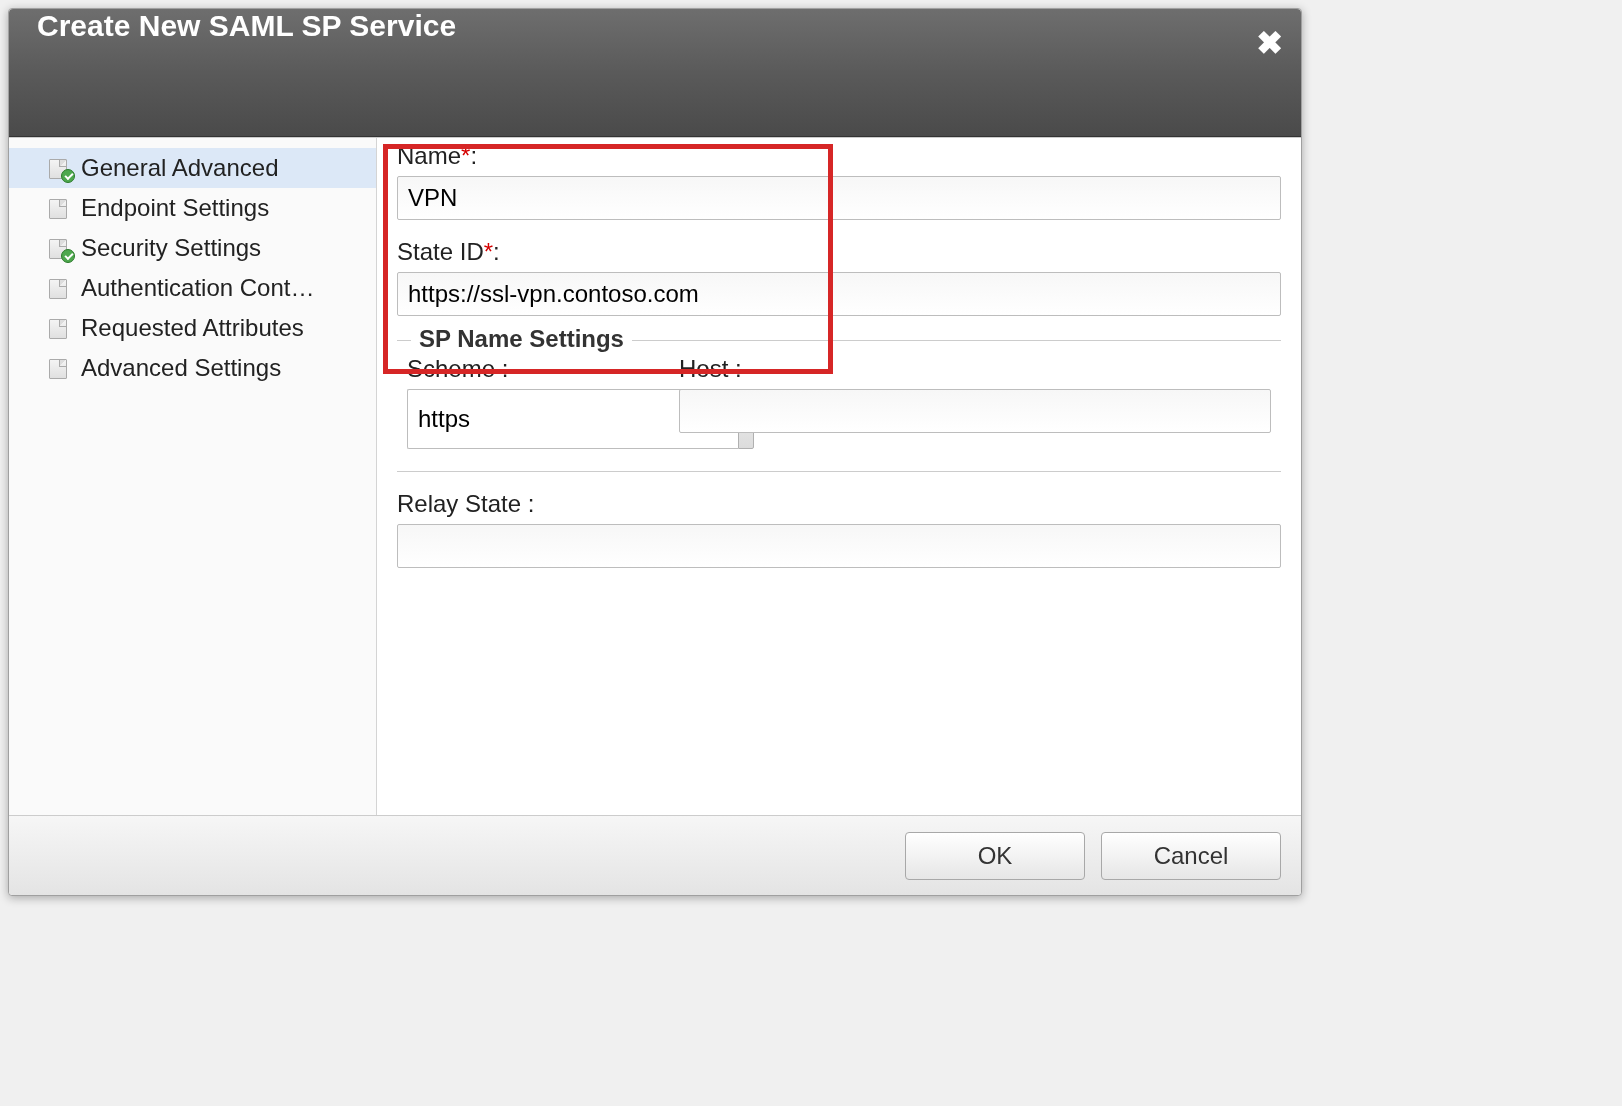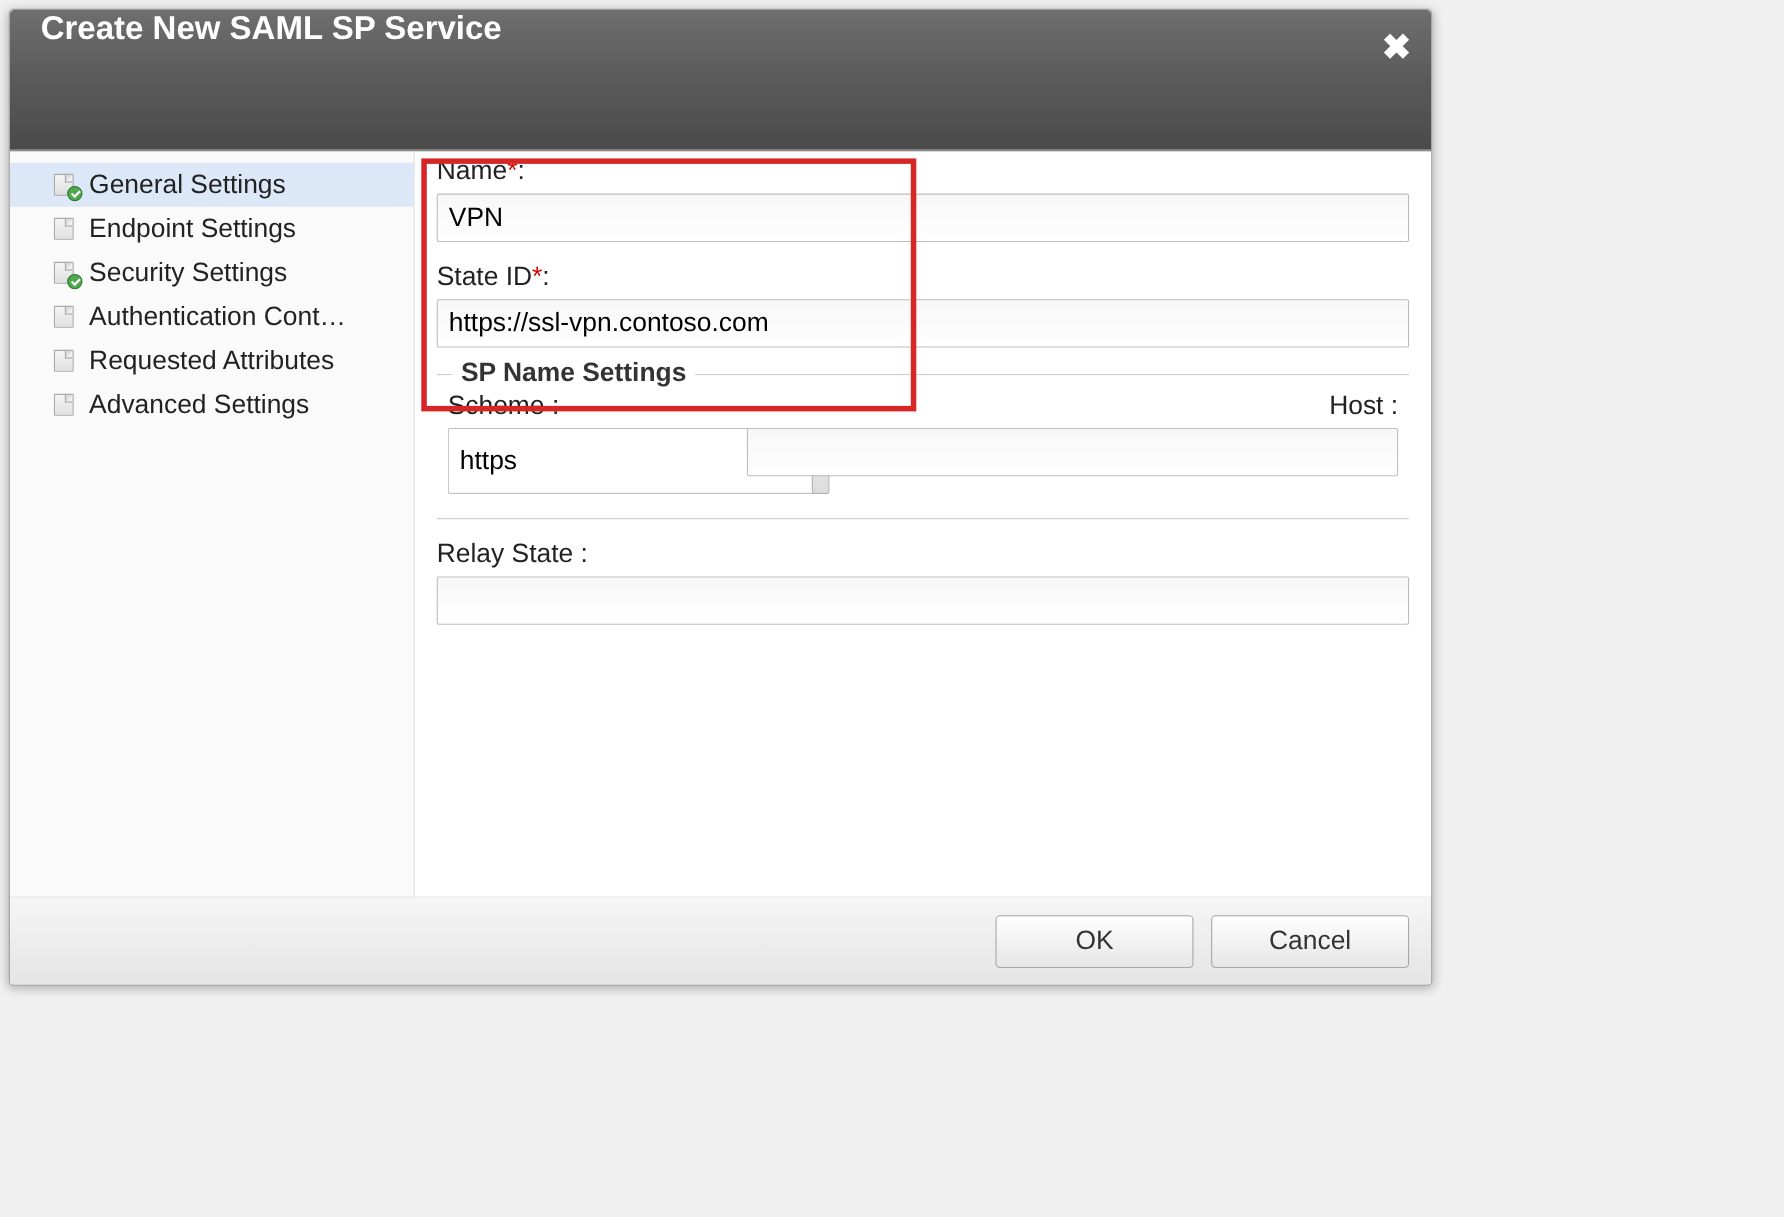--- a/index.html
+++ b/index.html
@@ -210,21 +210,21 @@
   gap: 2px;
   padding: 0 10px;
 }
 
 .fieldset-col {
   display: flex;
   flex-direction: column;
 }
 
 .fieldset-col.scheme { width: 270px; }
-.fieldset-col.host { flex: 1; align-items: flex-end; }
+.fieldset-col.host { flex: 1; }
 
 .select-wrap {
   display: flex;
   align-items: stretch;
 }
 
 .select-input {
   flex: 1;
   height: 60px;
   font-size: 24px;
@@ -285,21 +285,21 @@
     <div class="close-btn">✖</div>
   </div>
 
   <div class="dialog-body">
 
     <div class="sidebar">
       <div class="sidebar-item selected">
         <span class="sidebar-icon">
           <span class="doc-icon"></span><span class="check-badge"></span>
         </span>
-        <span>General Settings</span>
+        <span>General Advanced</span>
       </div>
       <div class="sidebar-item">
         <span class="sidebar-icon"><span class="doc-icon"></span></span>
         <span>Endpoint Settings</span>
       </div>
       <div class="sidebar-item">
         <span class="sidebar-icon">
           <span class="doc-icon"></span><span class="check-badge"></span>
         </span>
         <span>Security Settings</span>

